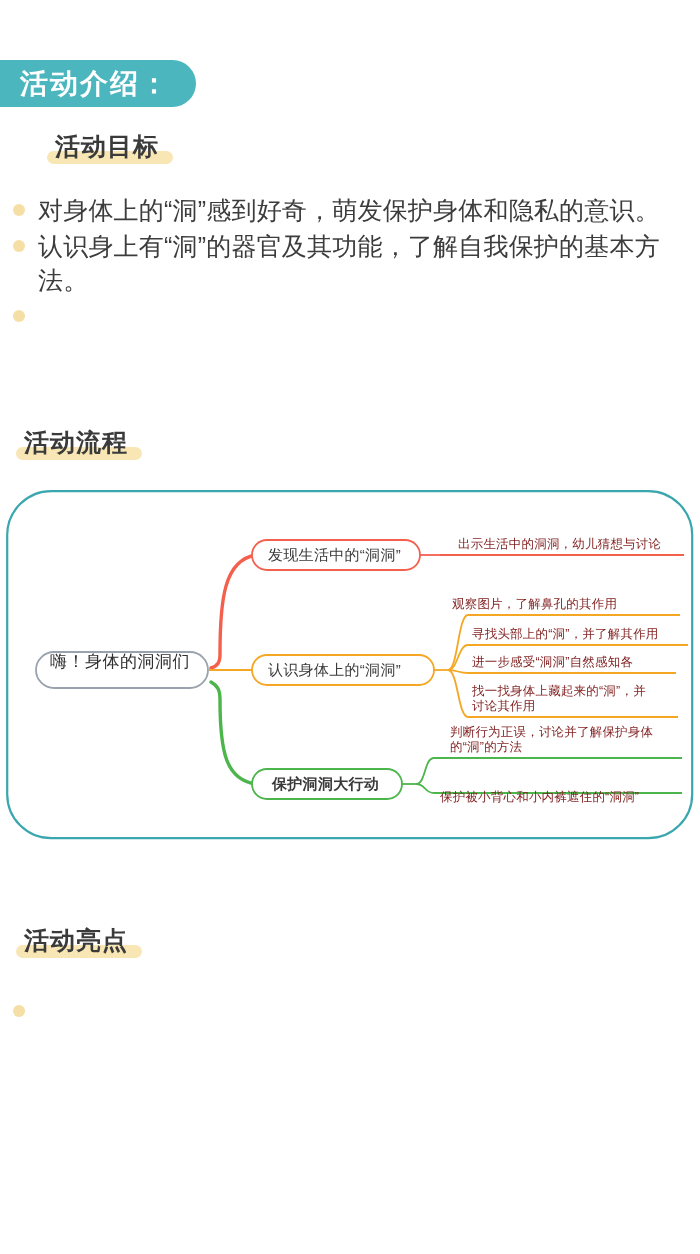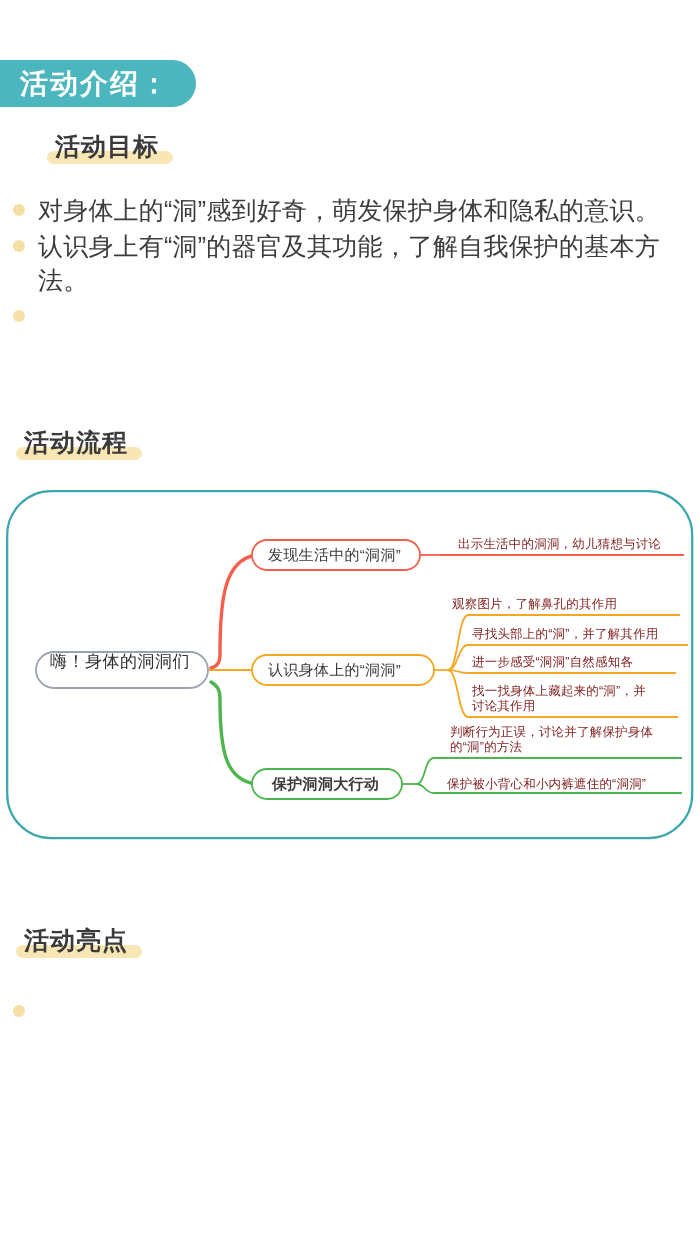--- a/index.html
+++ b/index.html
@@ -201,21 +201,21 @@
   <div class="node-txt" style="left:266px; top:285px;font-weight:bold;">保护洞洞大行动</div>
 
   <div class="leaf-txt" style="left:452px; top:47px; width:232px;">出示生活中的洞洞，幼儿猜想与讨论</div>
 
   <div class="leaf-txt" style="left:446px; top:107px; width:236px;">观察图片，了解鼻孔的其作用</div>
   <div class="leaf-txt" style="left:466px; top:137px; width:220px;">寻找头部上的“洞”，并了解其作用</div>
   <div class="leaf-txt" style="left:466px; top:165px; width:220px;">进一步感受“洞洞”自然感知各</div>
   <div class="leaf-txt" style="left:466px; top:194px; width:182px;">找一找身体上藏起来的“洞”，并讨论其作用</div>
 
   <div class="leaf-txt" style="left:444px; top:235px; width:208px;">判断行为正误，讨论并了解保护身体的“洞”的方法</div>
-  <div class="leaf-txt" style="left:434px; top:287px; width:244px;margin-left:7px;">保护被小背心和小内裤遮住的“洞洞”</div>
+  <div class="leaf-txt" style="left:434px; top:300px; width:244px;">保护被小背心和小内裤遮住的“洞洞”</div>
 </div>
 
 <div class="sec-head" style="top:922px;">
   <div class="hl" style="width:126px;"></div>
   <div class="txt">活动亮点</div>
 </div>
 
 <div class="bullets big" style="top:992px;">
   <div class="bullet">
     <span class="dot"></span>

